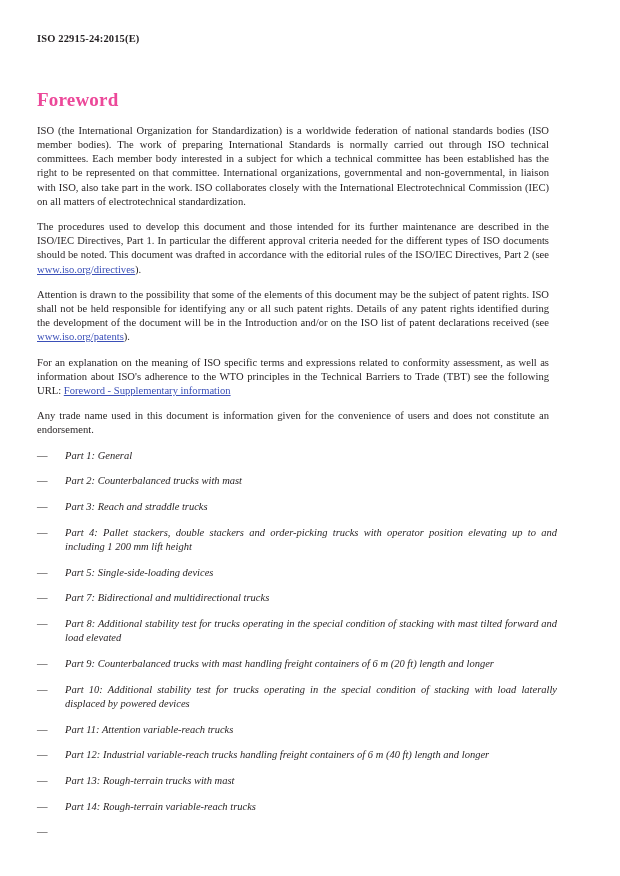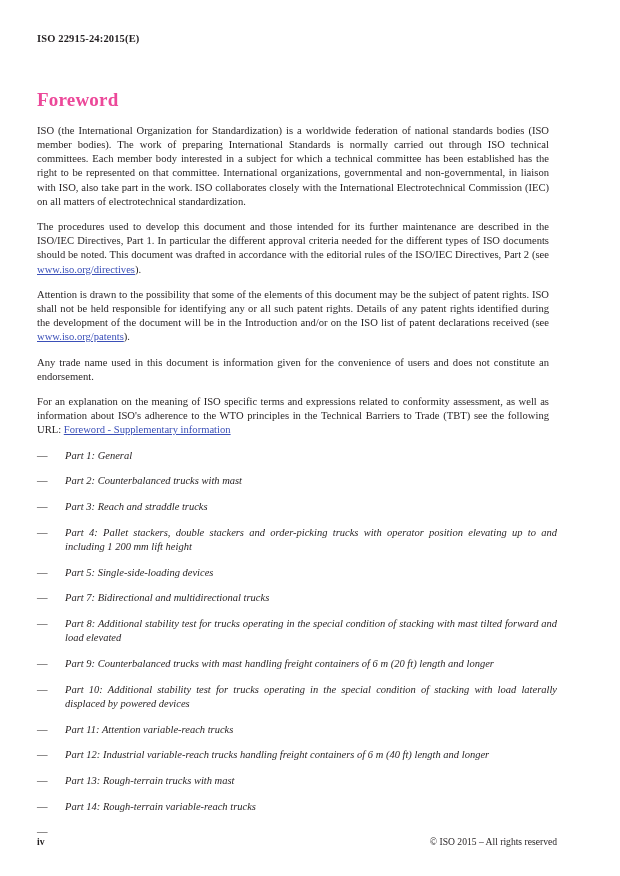--- a/index.html
+++ b/index.html
@@ -122,25 +122,25 @@
     <p class="body-para first-para">ISO (the International Organization for Standardization) is a worldwide federation of national standards bodies (ISO member bodies). The work of preparing International Standards is normally carried out through ISO technical committees. Each member body interested in a subject for which a technical committee has been established has the right to be represented on that committee. International organizations, governmental and non-governmental, in liaison with ISO, also take part in the work. ISO collaborates closely with the International Electrotechnical Commission (IEC) on all matters of electrotechnical standardization.</p>
 
     <p class="body-para">
       <span>The procedures used to develop this document and those intended for its further maintenance are described in the ISO/IEC Directives, Part 1.  In particular the different approval criteria needed for the different types of ISO documents should be noted.  This document was drafted in accordance with the editorial rules of the ISO/IEC Directives, Part 2 (see </span><a class="doc-link" href="#">www.iso.org/directives</a><span>).</span>
     </p>
 
     <p class="body-para">
       <span>Attention is drawn to the possibility that some of the elements of this document may be the subject of patent rights. ISO shall not be held responsible for identifying any or all such patent rights.  Details of any patent rights identified during the development of the document will be in the Introduction and/or on the ISO list of patent declarations received (see </span><a class="doc-link" href="#">www.iso.org/patents</a><span>).</span>
     </p>
 
-    <p class="body-para">Any trade name used in this document is information given for the convenience of users and does not constitute an endorsement.</p>
-
     <p class="body-para">
       <span>For an explanation on the meaning of ISO specific terms and expressions related to conformity assessment, as well as information about ISO's adherence to the WTO principles in the Technical Barriers to Trade (TBT) see the following URL:  </span><a class="doc-link" href="#">Foreword - Supplementary information</a>
     </p>
+
+    <p class="body-para">Any trade name used in this document is information given for the convenience of users and does not constitute an endorsement.</p>
 
 
 
     <ul class="parts-list">
       <li class="single"><span class="dash">—</span><span>Part 1: General</span></li>
       <li class="single"><span class="dash">—</span><span>Part 2: Counterbalanced trucks with mast</span></li>
       <li class="single"><span class="dash">—</span><span>Part 3: Reach and straddle trucks</span></li>
       <li><span class="dash">—</span><span>Part 4: Pallet stackers, double stackers and order-picking trucks with operator position elevating up to and including 1 200 mm lift height</span></li>
       <li class="single"><span class="dash">—</span><span>Part 5: Single-side-loading devices</span></li>
       <li class="single"><span class="dash">—</span><span>Part 7: Bidirectional and multidirectional trucks</span></li>
@@ -151,18 +151,13 @@
       <li class="single"><span class="dash">—</span><span>Part 12: Industrial variable-reach trucks handling freight containers of 6 m (40 ft) length and longer</span></li>
       <li class="single"><span class="dash">—</span><span>Part 13: Rough-terrain trucks with mast</span></li>
       <li class="single"><span class="dash">—</span><span>Part 14: Rough-terrain variable-reach trucks</span></li>
       <li class="single">
           <span class="dash">—</span>
         </li>
     </ul>
 
   </div>
 
-  <div class="footer">
-    <span class="pagenum">iv</span>
-    <span class="copyright">© ISO 2015 – All rights reserved</span>
-    <div class="clear"></div>
-  </div>
 </div>
 
 </body></html>

